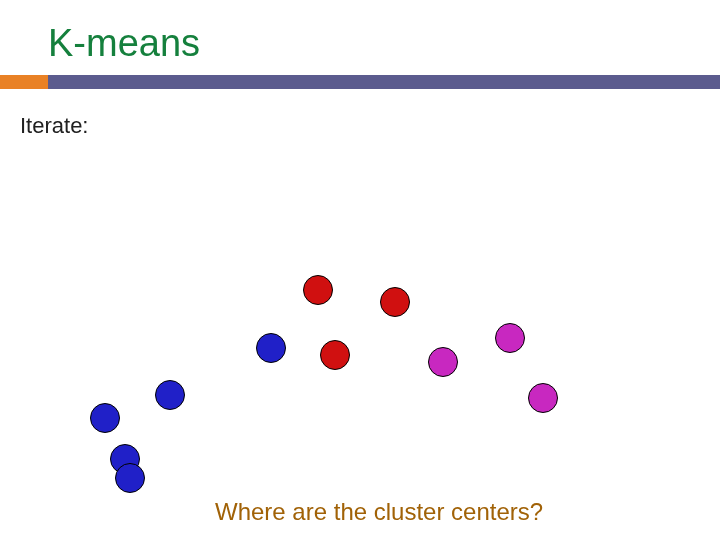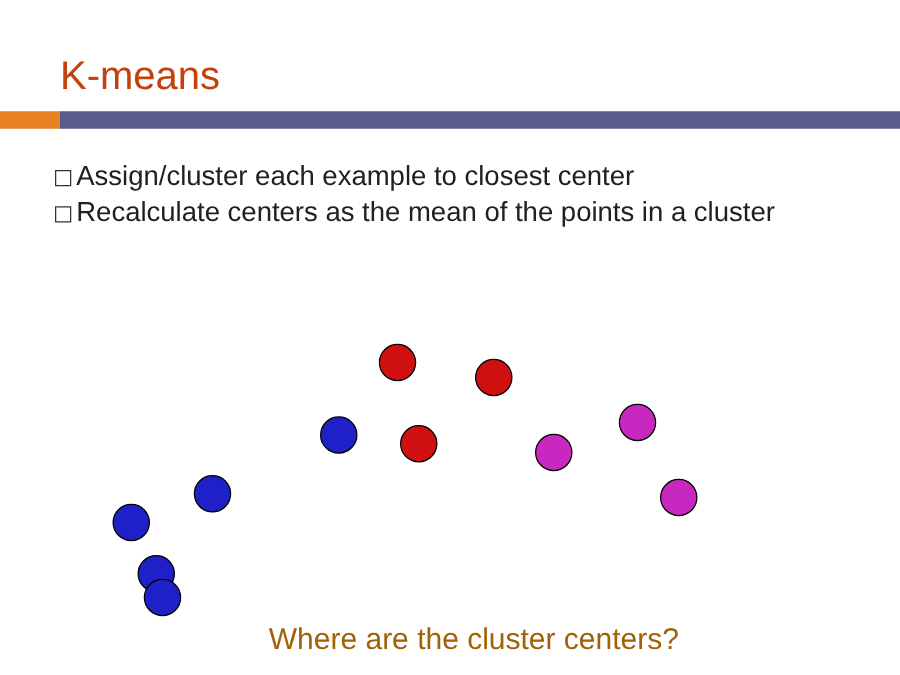--- a/index.html
+++ b/index.html
@@ -5,25 +5,24 @@
   * { margin: 0; padding: 0; box-sizing: border-box; }
   body {
     width: 720px;
     height: 540px;
     background: #ffffff;
     font-family: Arial, Helvetica, sans-serif;
     position: relative;
     overflow: hidden;
   }
   .title {
-    font-size: 32px;
-    color: #c2410c;
+    font-size: 38px;
+    color: #15803d;
     padding: 22px 0 10px 48px;
     font-weight: normal;
-    margin-top: 20px;
   }
   .bar-row {
     display: flex;
     width: 100%;
     height: 14px;
   }
   .bar-accent {
     width: 48px;
     height: 14px;
     background: #e98125;
@@ -85,28 +84,21 @@
 <body>
 
 <h1 class="title">K-means</h1>
 
 <div class="bar-row">
   <div class="bar-accent"></div>
   <div class="bar-main"></div>
 </div>
 
 <div class="content">
-  <div class="bullet-block">
-    <div class="bullet-row">
-      <span class="checkbox"></span><span>Assign/cluster</span><span> each example to closest center</span>
-    </div>
-    <div class="bullet-row">
-      <span class="checkbox"></span><span>Recalculate</span><span> centers as the mean of the points in a cluster</span>
-    </div>
-  </div>
+  <div class="iterate-label">Iterate:</div>
 </div>
 
 <div class="diagram" id="diagram">
     <div class="dot" style="background: rgb(32, 32, 200); left: 90px; top: 403px;"></div>
     <div class="dot" style="background: rgb(32, 32, 200); left: 110px; top: 444px;"></div>
     <div class="dot" style="background: rgb(32, 32, 200); left: 115px; top: 463px;"></div>
     <div class="dot" style="background: rgb(32, 32, 200); left: 155px; top: 380px;"></div>
     <div class="dot" style="background: rgb(32, 32, 200); left: 256px; top: 333px;"></div>
     <div class="dot" style="background: rgb(208, 16, 16); left: 303px; top: 275px;"></div>
     <div class="dot" style="background: rgb(208, 16, 16); left: 320px; top: 340px;"></div>

